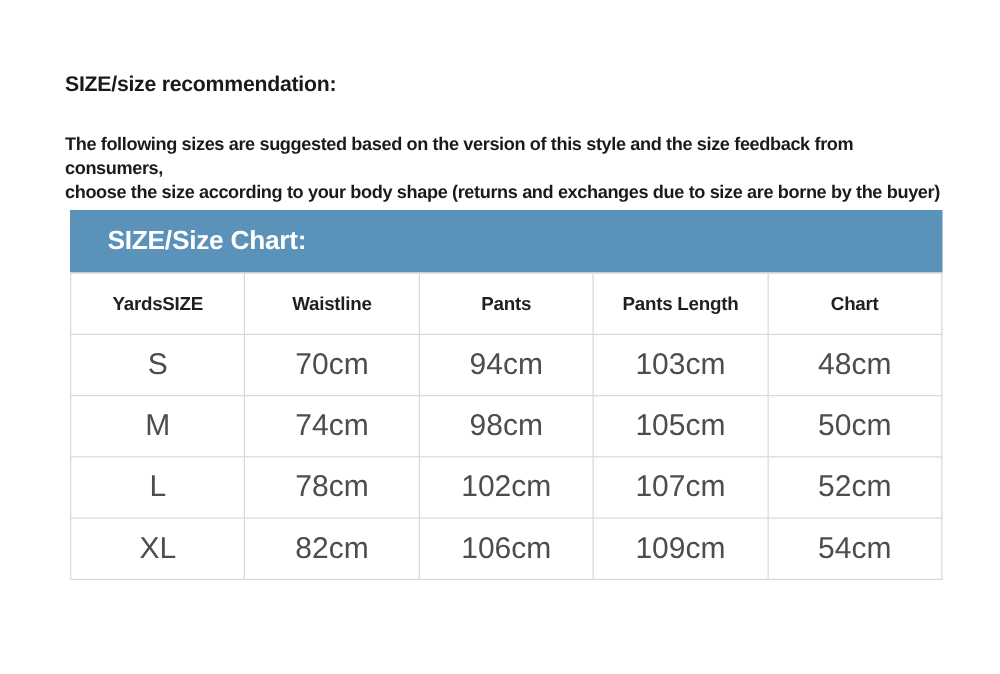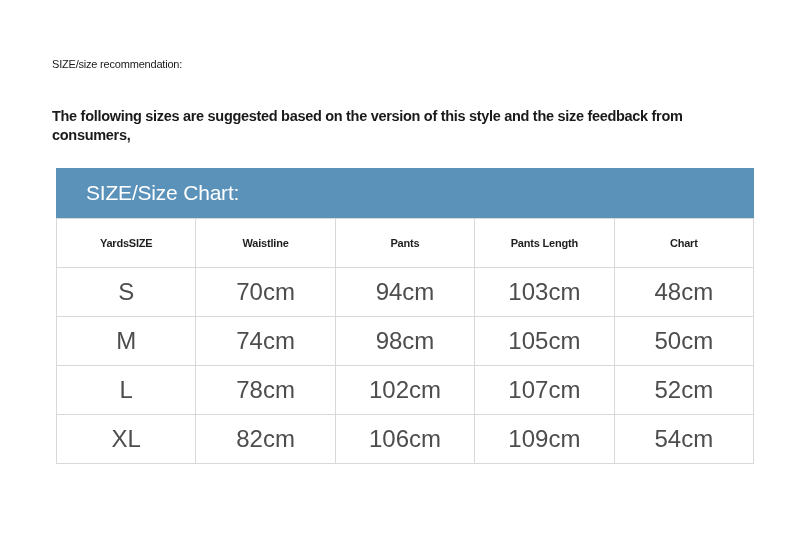--- a/index.html
+++ b/index.html
@@ -12,22 +12,22 @@
     position: relative;
     width: 800px;
     height: 539px;
     background: #ffffff;
     overflow: hidden;
   }
   .heading {
     position: absolute;
     left: 52px;
     top: 58px;
-    font-size: 11px;
-    font-weight: normal;
+    font-size: 17px;
+    font-weight: bold;
     color: #1a1a1a;
     letter-spacing: -0.2px;
   }
   .paragraph {
     position: absolute;
     left: 52px;
     top: 93px;
     width: 710px;
     font-size: 14.5px;
     font-weight: bold;
@@ -43,21 +43,21 @@
     width: 698px;
     height: 50px;
     background: #5a92ba;
     box-sizing: border-box;
     display: flex;
     align-items: center;
   }
   .chart-banner .banner-title {
     color: #ffffff;
     font-size: 21px;
-    font-weight: normal;
+    font-weight: bold;
     padding-left: 30px;
     letter-spacing: -0.2px;
   }
   .size-table {
     position: absolute;
     left: 56px;
     top: 218px;
     width: 698px;
     border-collapse: collapse;
     table-layout: fixed;
@@ -65,40 +65,41 @@
   .size-table th,
   .size-table td {
     border: 1px solid #d9d9d9;
     text-align: center;
     vertical-align: middle;
     height: 49px;
     padding: 0;
     box-sizing: border-box;
   }
   .size-table th {
-    font-size: 11px;
+    font-size: 15px;
     font-weight: bold;
     color: #1f1f1f;
     letter-spacing: -0.2px;
   }
   .size-table td {
     font-size: 24px;
     font-weight: normal;
     color: #4d4d4d;
   }
 </style>
 </head>
 <body>
 
 <div class="page">
 
   <div class="heading">SIZE/size recommendation:</div>
 
   <div class="paragraph">
     <div>The following sizes are suggested based on the version of this style and the size feedback from consumers,</div>
+    <div>choose the size according to your body shape (returns and exchanges due to size are borne by the buyer)</div>
   </div>
 
   <div class="chart-banner">
     <span class="banner-title">SIZE/Size Chart:</span>
   </div>
 
   <table class="size-table">
     <thead>
       <tr>
           <th>YardsSIZE</th>

